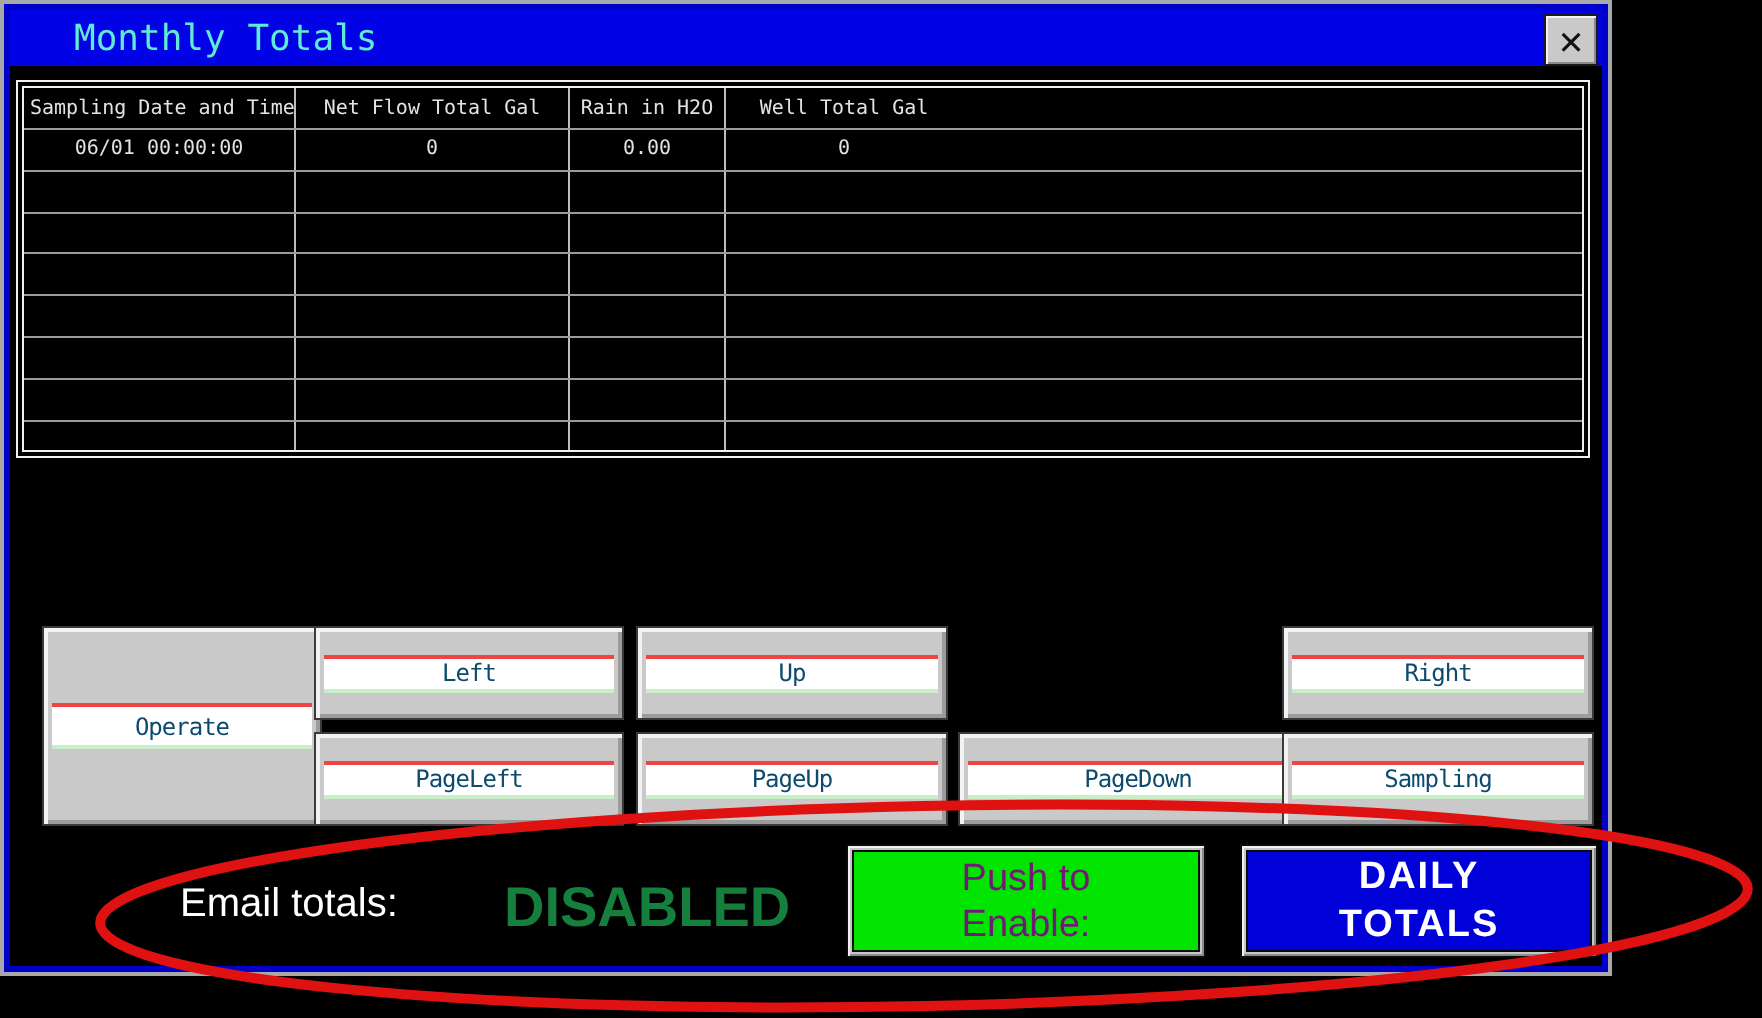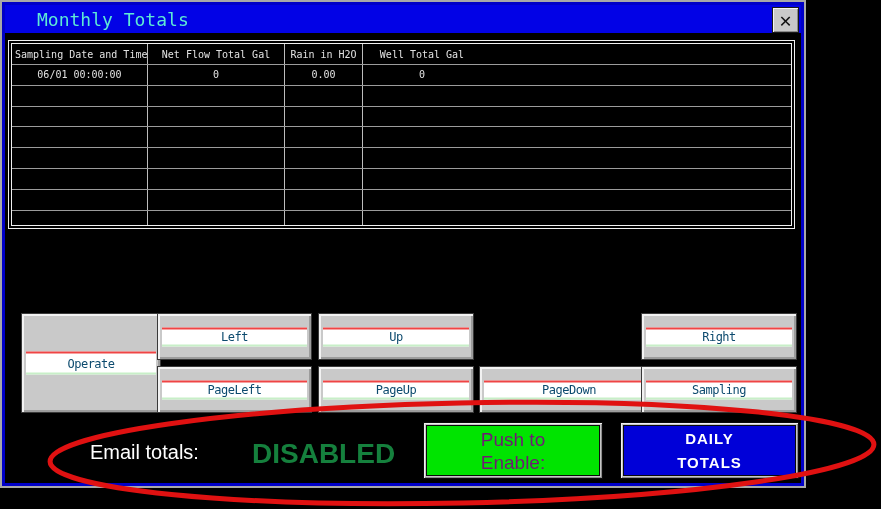--- a/index.html
+++ b/index.html
@@ -58,21 +58,21 @@
                   font-family:"Liberation Sans", sans-serif; font-size:28px; font-weight:bold; }
   .bigbtn { position:absolute; box-sizing:border-box; border:1px solid #0a0a0a;
             background:#c6c6c6; padding:2px;
             box-shadow: inset 1px 1px 0 #f0f0f0, inset -1px -1px 0 #8c8c8c; cursor:default; }
   .bigbtn .fill { width:100%; height:100%; box-sizing:border-box; border:1px solid #0a0a0a;
                   display:flex; flex-direction:column; align-items:center; justify-content:center;
                   font-family:"Liberation Sans", sans-serif; }
   #enable-btn { left:421px; top:420px; width:180px; height:57px; }
   #enable-btn .fill { background:#00e400; color:#701a75; font-size:19px; line-height:23px; }
   #daily-btn { left:618px; top:420px; width:179px; height:57px; }
-  #daily-btn .fill { background:#0000d8; color:#fff; font-size:15px; line-height:24px;
+  #daily-btn .fill { background:#0000d8; color:#fff; font-size:19px; line-height:24px;
                      font-weight:bold; letter-spacing:1px; }
 
   
   #annotation { position:absolute; left:0; top:0; pointer-events:none; }
 </style>
 </head>
 <body>
 
 <div id="canvas">
 

